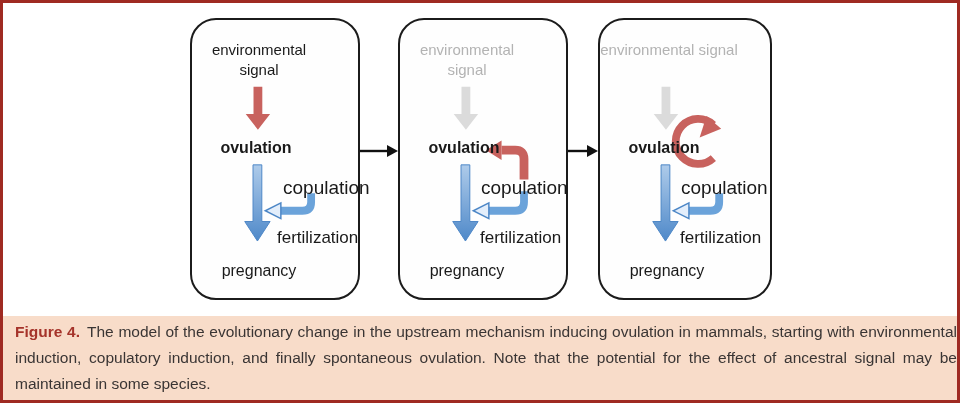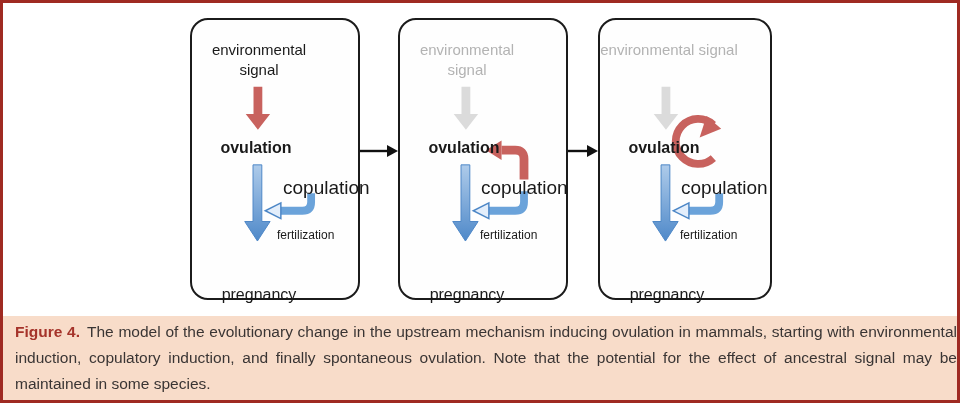--- a/index.html
+++ b/index.html
@@ -26,21 +26,21 @@
     background: #ffffff;
   }
   .panel {
     position: absolute;
     top: 15px;
     width: 170px;
     height: 282px;
     box-sizing: border-box;
     background: #fefefe;
     border: 2px solid #1b1b1b;
-    border-radius: 18px;
+    border-radius: 26px;
   }
   .panel.p1 { left: 187px; }
   .panel.p2 { left: 395px; }
   .panel.p3 { left: 595px; width: 174px; }
 
   .panel svg.arrows {
     position: absolute;
     left: 0; top: 0;
     width: 100%; height: 100%;
   }
@@ -52,25 +52,25 @@
   }
   .p3 .env { width: 138px; }
   .faded .env { color: #b3b3b3; }
   .ovu {
     top: 119px; left: 4px; width: 120px;
     text-align: center;
     font-size: 16px; font-weight: 700;
   }
   .copu { top: 157px; left: 81px; font-size: 19px; }
   .p1 .copu { left: 91px; }
-  .fert { top: 208px; left: 80px; font-size: 12px; }
+  .fert { top: 208px; left: 80px; font-size: 17px; }
   .p1 .fert { left: 85px; }
   .preg {
     top: 242px; left: 0; width: 134px;
-    text-align: center; font-size: 16px; margin-top: 24px;
+    text-align: center; font-size: 16px;
   }
   .connector {
     position: absolute;
     top: 141px;
     height: 14px;
   }
   .c1 { left: 357px; width: 38px; }
   .c2 { left: 565px; width: 30px; }
 
   .caption {

